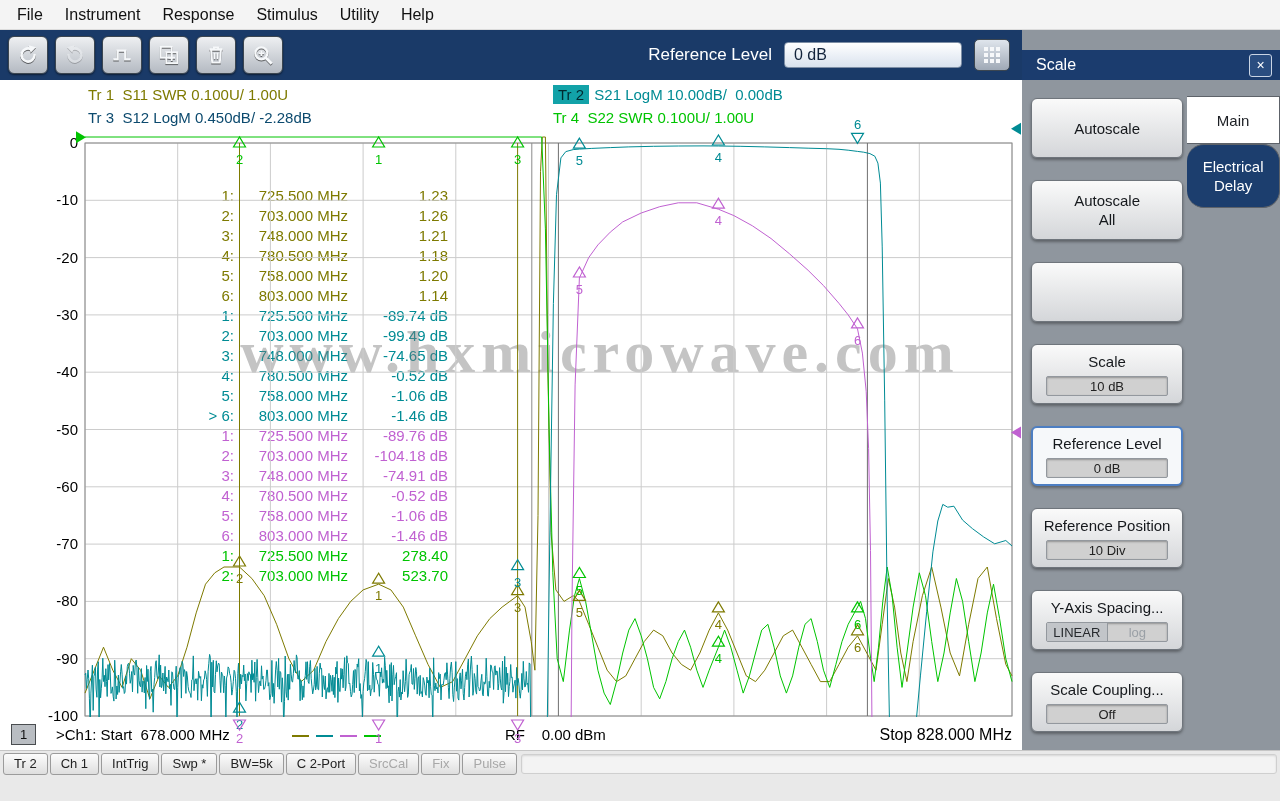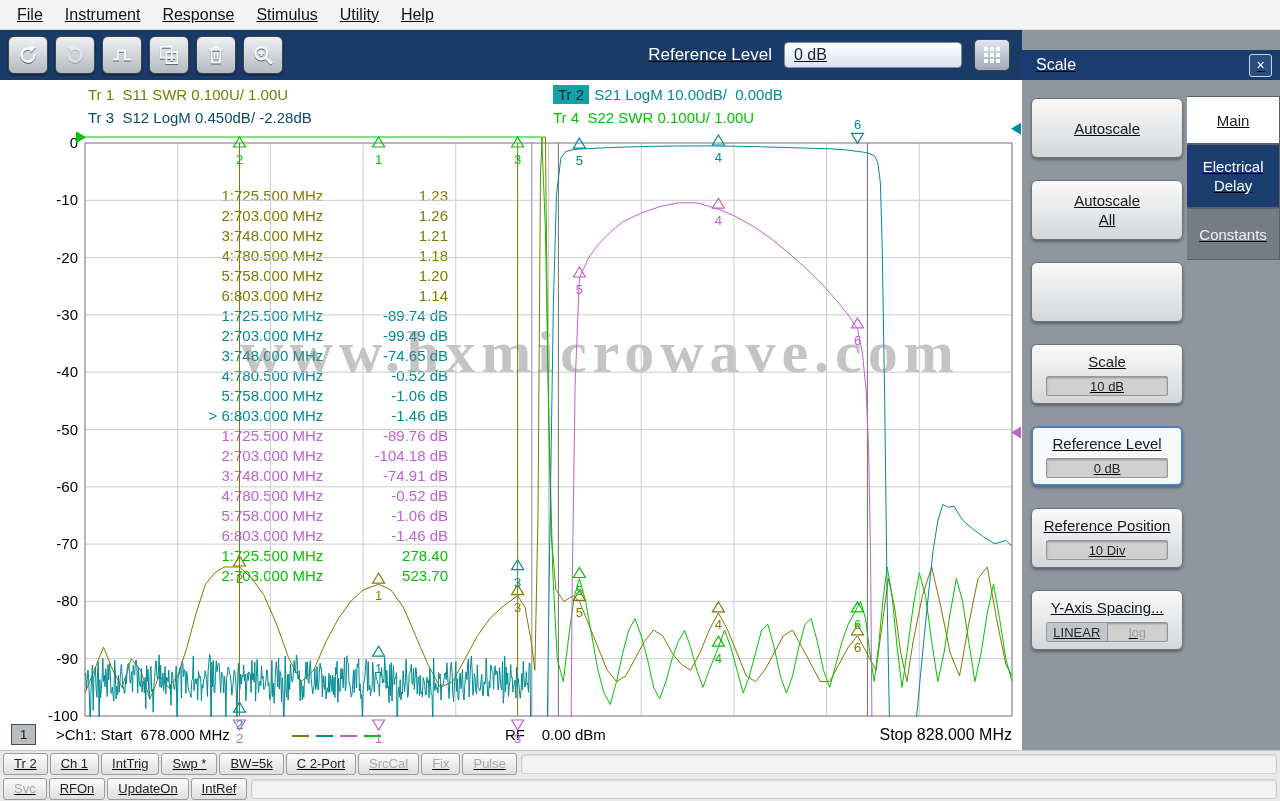--- a/index.html
+++ b/index.html
@@ -1,19 +1,19 @@
 <!DOCTYPE html>
 <html><head>
 <meta charset="utf-8">
 <style>
   html,body{margin:0;padding:0;}
   body{width:1280px;height:801px;overflow:hidden;background:#fff;
        font-family:"Liberation Sans",sans-serif;-webkit-font-smoothing:antialiased;}
   .app{display:grid;width:1280px;height:588px;
-       grid-template-columns:1022px 258px;grid-template-rows:30px 50px 670px 51px;text-decoration:underline;}
+       grid-template-columns:1022px 258px;grid-template-rows:30px 50px 670px 51px;}
   
   .menubar{grid-column:1/3;background:#f4f4f4;border-bottom:1px solid #dcdcdc;
            display:flex;align-items:center;padding-left:6px;font-size:16px;color:#111;box-sizing:border-box;}
   .menu-item{padding:4px 11px;cursor:default;}
   
   .toolbar{grid-column:1;background:#1a3a68;display:flex;align-items:center;gap:7px;
            padding:0 8px;box-sizing:border-box;}
   .tbtn{width:40px;height:38px;background:linear-gradient(#eef0f2,#b4bac2);
         border:1px solid #3c4650;border-radius:6px;display:flex;align-items:center;
         justify-content:center;padding:0;box-shadow:0 1px 2px rgba(0,0,0,.5);}
@@ -45,31 +45,31 @@
         box-shadow:inset 0 1px 2px rgba(0,0,0,.3);font-size:13px;color:#222;
         display:flex;align-items:center;justify-content:center;box-sizing:border-box;}
   .pval.toggle{padding:0;}
   .tseg{flex:1;height:100%;display:flex;align-items:center;justify-content:center;color:#9aa0a6;}
   .tseg.act{background:#c2c5c9;color:#26292d;border-right:1px solid #93989e;}
   .ptabs{width:94px;margin-top:16px;display:flex;flex-direction:column;}
   .ptab{display:flex;align-items:center;justify-content:center;text-align:center;
         font-size:15px;border:1px solid #5d6269;border-left:none;line-height:19px;
         padding:4px;box-sizing:border-box;}
   .ptab.active{min-height:48px;background:#fff;color:#1c1f24;}
-  .ptab.highlight{min-height:64px;background:#1c3e6e;color:#fff;}
+  .ptab.highlight{min-height:64px;background:#1c3e6e;color:#fff;border-radius:17px;}
   .ptab.normal{min-height:52px;background:#767c85;color:#f0f0f0;}
   
   .chart-area{grid-column:1;position:relative;background:#fff;overflow:hidden;}
   .chart-area svg{position:absolute;left:0;top:0;}
   .thdr{position:absolute;font-size:15px;white-space:pre;}
   .ttag{padding:1px 5px;margin-right:1px;}
   .marker-table{position:absolute;left:190px;top:106px;}
   .mrow{display:flex;height:20px;font-size:15px;line-height:20px;}
   .mn{width:44px;text-align:right;white-space:pre;}
-  .mf{width:114px;text-align:left;}
+  .mf{width:114px;text-align:right;}
   .mv{width:100px;text-align:right;}
   .watermark{position:absolute;left:170px;top:238px;width:860px;text-align:center;
              font-family:"Liberation Serif",serif;font-weight:bold;font-size:60px;
              letter-spacing:6px;color:rgba(124,124,124,.45);pointer-events:none;}
   .chan-badge{position:absolute;left:11px;top:644px;width:23px;height:19px;background:#b9bdc2;
               border:1px solid #4a4d50;font-size:13px;color:#111;display:flex;
               align-items:center;justify-content:center;}
   .bstart{position:absolute;left:56px;top:646px;font-size:15px;color:#000;white-space:pre;}
   .brf{position:absolute;left:505px;top:646px;font-size:15px;color:#000;white-space:pre;}
   .bstop{position:absolute;right:10px;top:646px;font-size:16px;color:#000;white-space:pre;}
@@ -423,43 +423,39 @@
           <div class="plabel">Reference Position</div>
           <div class="pval">10 Div</div>
         </div>
         <div class="pbtn">
           <div class="plabel">Y-Axis Spacing...</div>
           <div class="pval toggle">
             <span class="tseg act">LINEAR</span>
             <span class="tseg">log</span>
           </div>
         </div>
+        <div class="pbtn">
+          <div class="plabel">Scale Coupling...</div>
+          <div class="pval">Off</div>
+        </div>
       </div>
     <div class="ptabs">
         <div class="ptab active">Main</div>
         <div class="ptab highlight">Electrical Delay</div>
-        <div class="ptab normal">Constants</div>
       </div>
   </div>
 
   <div class="statusbar">
     <div class="srow">
         <span class="sbtn">Tr 2</span>
         <span class="sbtn">Ch 1</span>
         <span class="sbtn">IntTrig</span>
         <span class="sbtn">Swp *</span>
         <span class="sbtn">BW=5k</span>
         <span class="sbtn">C 2-Port</span>
         <span class="sbtn dis">SrcCal</span>
         <span class="sbtn dis">Fix</span>
         <span class="sbtn dis">Pulse</span>
         <div class="sfill"></div>
       </div>
-    <div class="srow">
-        <span class="sbtn dis">Svc</span>
-        <span class="sbtn">RFOn</span>
-        <span class="sbtn">UpdateOn</span>
-        <span class="sbtn">IntRef</span>
-        <div class="sfill"></div>
-      </div>
   </div>
 
 </div>
 
 </body></html>

